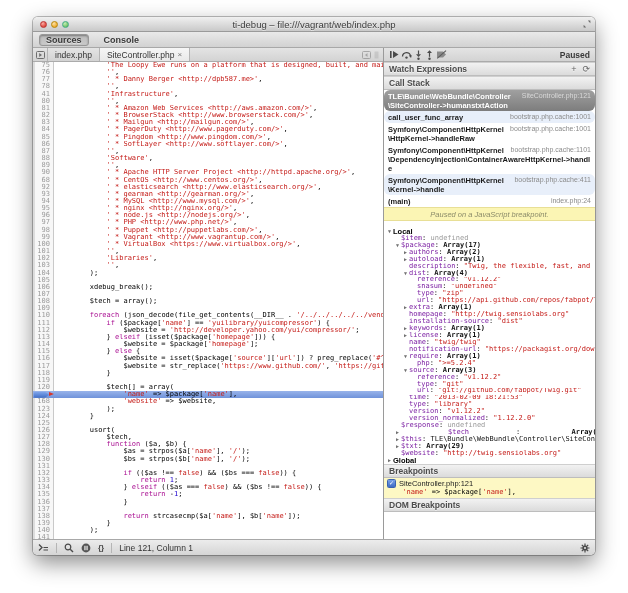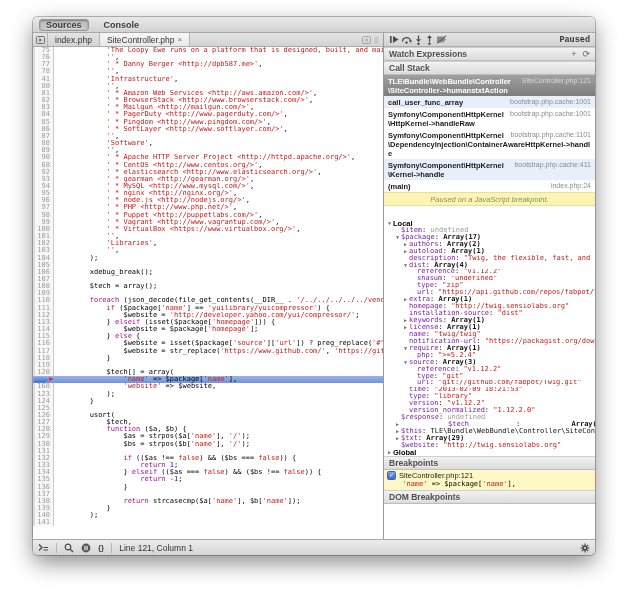--- a/index.html
+++ b/index.html
@@ -47,39 +47,39 @@
           clip-path:polygon(0 0,11px 0,15px 50%,11px 100%,0 100%);border-radius:1px;}
   .pc{position:absolute;right:-1px;top:1px;width:0;height:0;border-left:5px solid #d7372b;
       border-top:2.5px solid transparent;border-bottom:2.5px solid transparent;}
   .tok-str{color:#c41a16;}
   .tok-kw{color:#a90d91;}
   .tok-atom{color:#c41a16;text-align:center;}
   .tok-num{color:#1c00cf;}
   
   .sidebar{flex:1;border-left:1px solid #9a9a9a;display:flex;flex-direction:column;min-height:0;background:#fff;overflow:hidden;}
   .dbg-toolbar{height:13px;flex:0 0 13px;background:linear-gradient(#e4e4e4,#d3d3d3);border-bottom:1px solid #ababab;
-               display:flex;align-items:center;padding:0 5px;gap:2px;font-family:Liberation Mono, monospace;}
+               display:flex;align-items:center;padding:0 5px;gap:2px;}
   .dbg-toolbar svg{display:block;}
   .paused-label{margin-left:auto;font-size:8.5px;font-weight:bold;color:#3a3a3a;}
   .sec-header{height:12px;flex:0 0 12px;background:linear-gradient(#f2f2f2,#dbdbdb);
               border-top:1px solid #cfcfcf;border-bottom:1px solid #bdbdbd;
               display:flex;align-items:center;padding:0 5px;font-size:8.5px;font-weight:bold;color:#4c4c4c;
               text-shadow:0 1px 0 rgba(255,255,255,.6);}
   .hdr-icons{margin-left:auto;display:flex;gap:6px;color:#666;font-size:9px;font-weight:normal;line-height:9px;}
   .callstack{flex:0 0 auto;font-size:7.5px;}
-  .frame{padding:1.5px 4px;overflow:hidden;}
+  .frame{padding:1.5px 4px;overflow:hidden;border-radius:6px;}
   .frame .loc{float:right;color:#8a8a8a;font-size:7px;margin-left:5px;}
   .frame .fname{font-weight:bold;color:#1a1a1a;word-break:break-all;}
   .frame.alt{background:#e8effa;}
   .frame.sel{background:linear-gradient(#a0a0a0,#7d7d7d);}
   .frame.sel .fname{color:#fff;}
   .frame.sel .loc{color:#d8d8d8;}
   .banner{flex:0 0 auto;background:#fbf5b4;border-top:1px solid #e8df96;border-bottom:1px solid #e8df96;
           text-align:center;font-size:7.5px;font-style:italic;color:#8c8c6a;padding:1.5px 0;}
-  .scope{flex:0 0 auto;font-family:"DejaVu Sans Mono",monospace;font-size:7px;padding-top:14px;}
+  .scope{flex:0 0 auto;font-family:"DejaVu Sans Mono",monospace;font-size:7px;padding-top:7px;}
   .scope-row{height:6.95px;line-height:7.1px;white-space:pre;overflow:hidden;display:flex;align-items:center;}
   .exp{width:7px;flex:0 0 7px;text-align:center;color:#727272;font-size:5px;}
   .s-name{color:#7b1fa2;}
   .s-sec .s-name{color:#000;font-weight:bold;font-family:"Liberation Sans",sans-serif;font-size:7.5px;}
   .s-colon{color:#222;}
   .v-s{color:#c41a16;}
   .v-u{color:#9a9a9a;}
   .v-a{color:#111;font-weight:bold;}
   .v-o{color:#111;}
   .bps{flex:0 0 auto;background:#fdf8c4;font-size:7.5px;padding:1px 3px 2px;}
@@ -95,20 +95,34 @@
   .sb-sep{width:1px;height:10px;background:#b5b5b5;}
   .gear{margin-left:auto;}
   .braces{font-weight:bold;font-size:8px;color:#4a4a4a;}
 </style>
 </head>
 <body>
 
 <div class="stage">
   <div class="window">
 
+    <div class="titlebar">
+      <div class="lights">
+        <span class="light red"></span>
+        <span class="light yellow"></span>
+        <span class="light green"></span>
+      </div>
+      <div class="win-title">ti-debug – file:///vagrant/web/index.php</div>
+      <div class="fullscreen">
+        <svg width="8" height="8" viewBox="0 0 8 8">
+            <path d="M4.8 0.6 L7.4 0.6 L7.4 3.2 Z" fill="#6b6b6b"></path>
+            <path d="M3.2 7.4 L0.6 7.4 L0.6 4.8 Z" fill="#6b6b6b"></path>
+          </svg>
+      </div>
+    </div>
 
     <div class="main-toolbar">
       <span class="tool-tab active">Sources</span>
       <span class="tool-tab">Console</span>
     </div>
 
     <div class="content">
 
       <div class="editor-col">
         <div class="tabbar">

